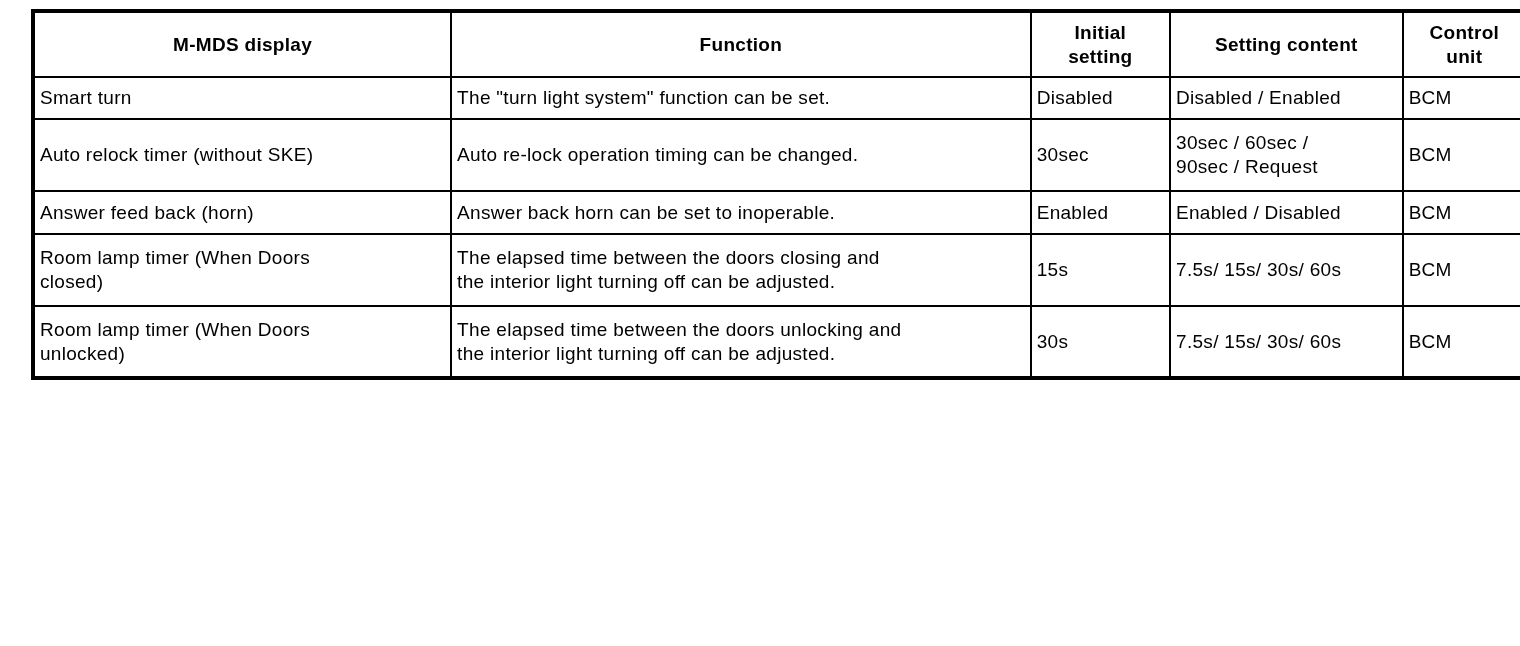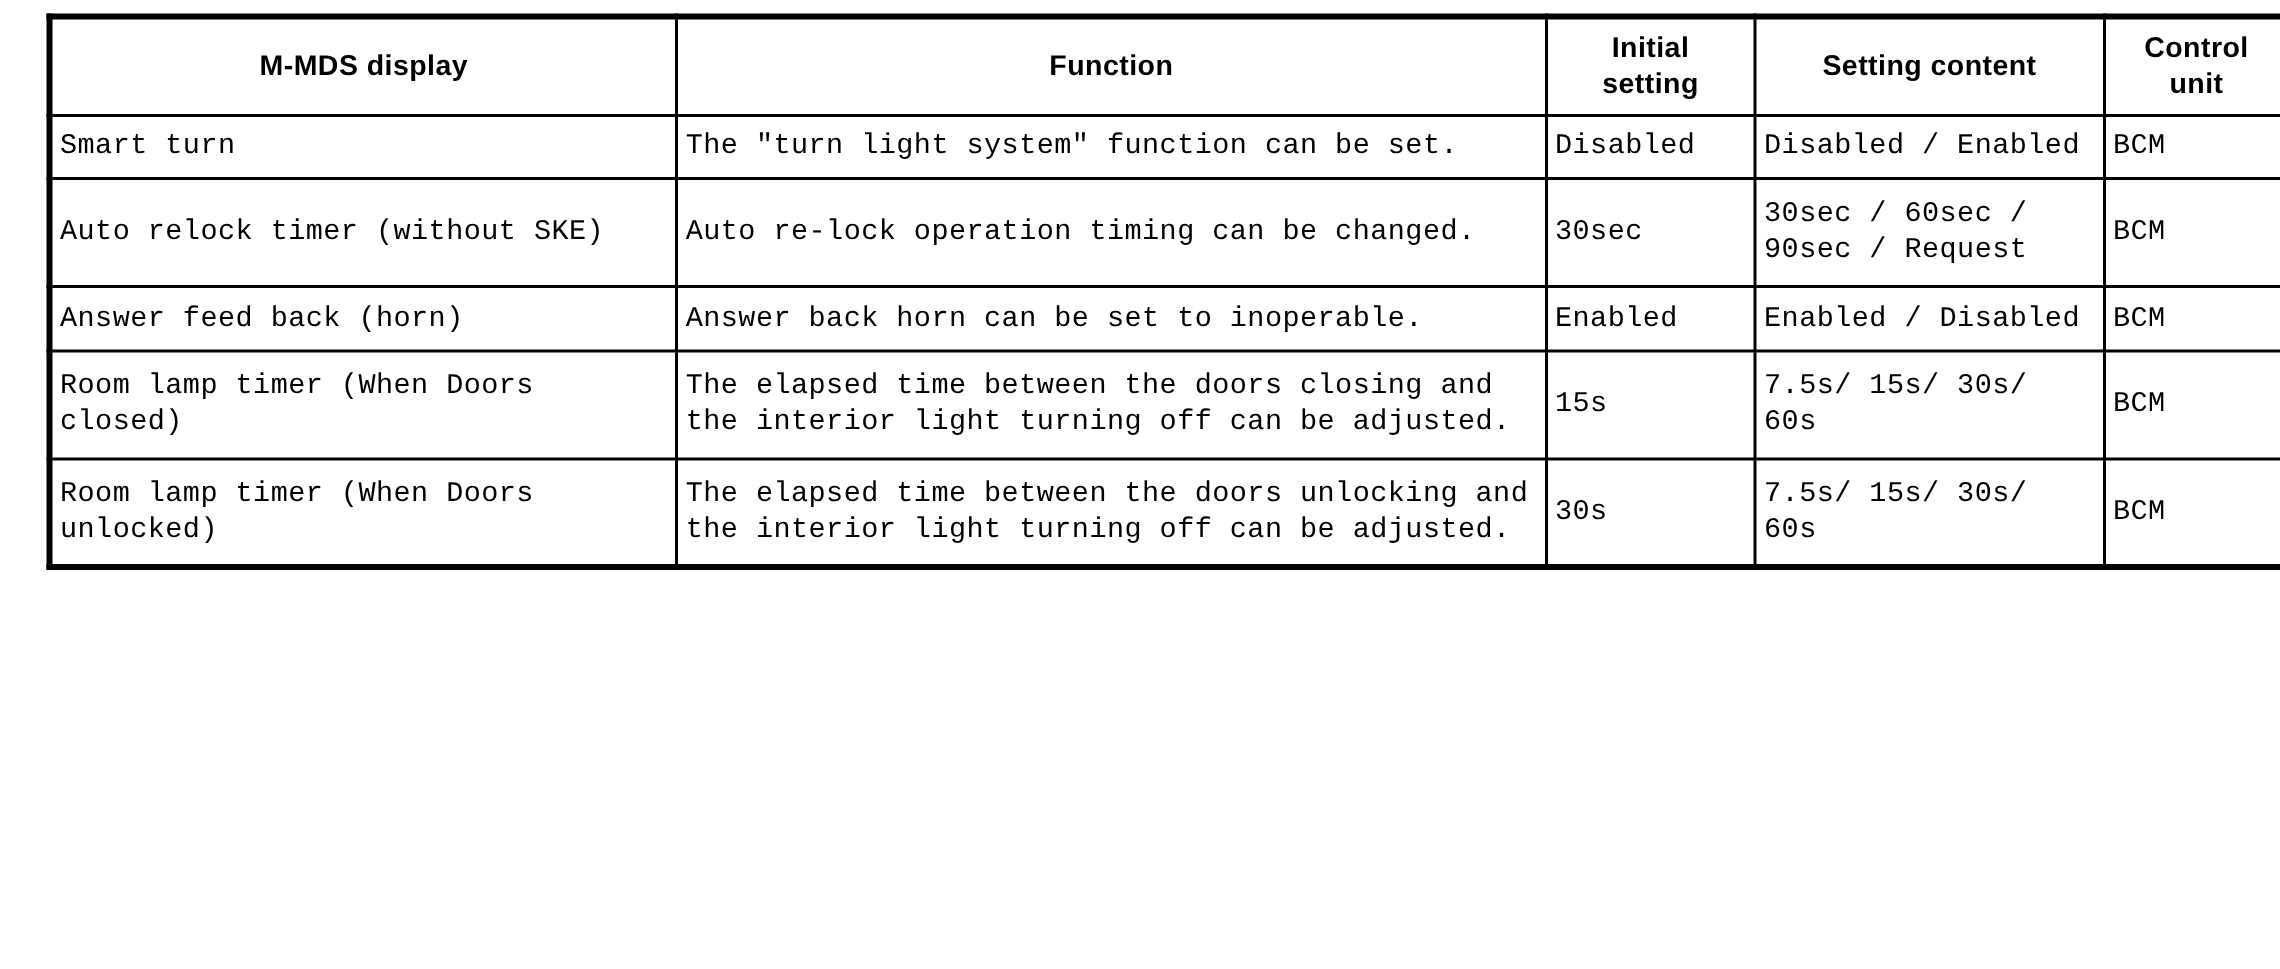--- a/index.html
+++ b/index.html
@@ -31,21 +31,20 @@
     overflow: hidden;
   }
   table.settings-table th {
     font-weight: bold;
     text-align: center;
     padding: 2px 4px;
   }
   table.settings-table td {
     font-weight: normal;
     text-align: left;
-    font-family: Liberation Mono, monospace;
   }
   
   col.c1 { width: 417px; }
   col.c2 { width: 578px; }
   col.c3 { width: 139px; }
   col.c4 { width: 232px; }
   col.c5 { width: 124px; }
   
   tr.hdr  { height: 66px; }
   tr.r0   { height: 42px; }

